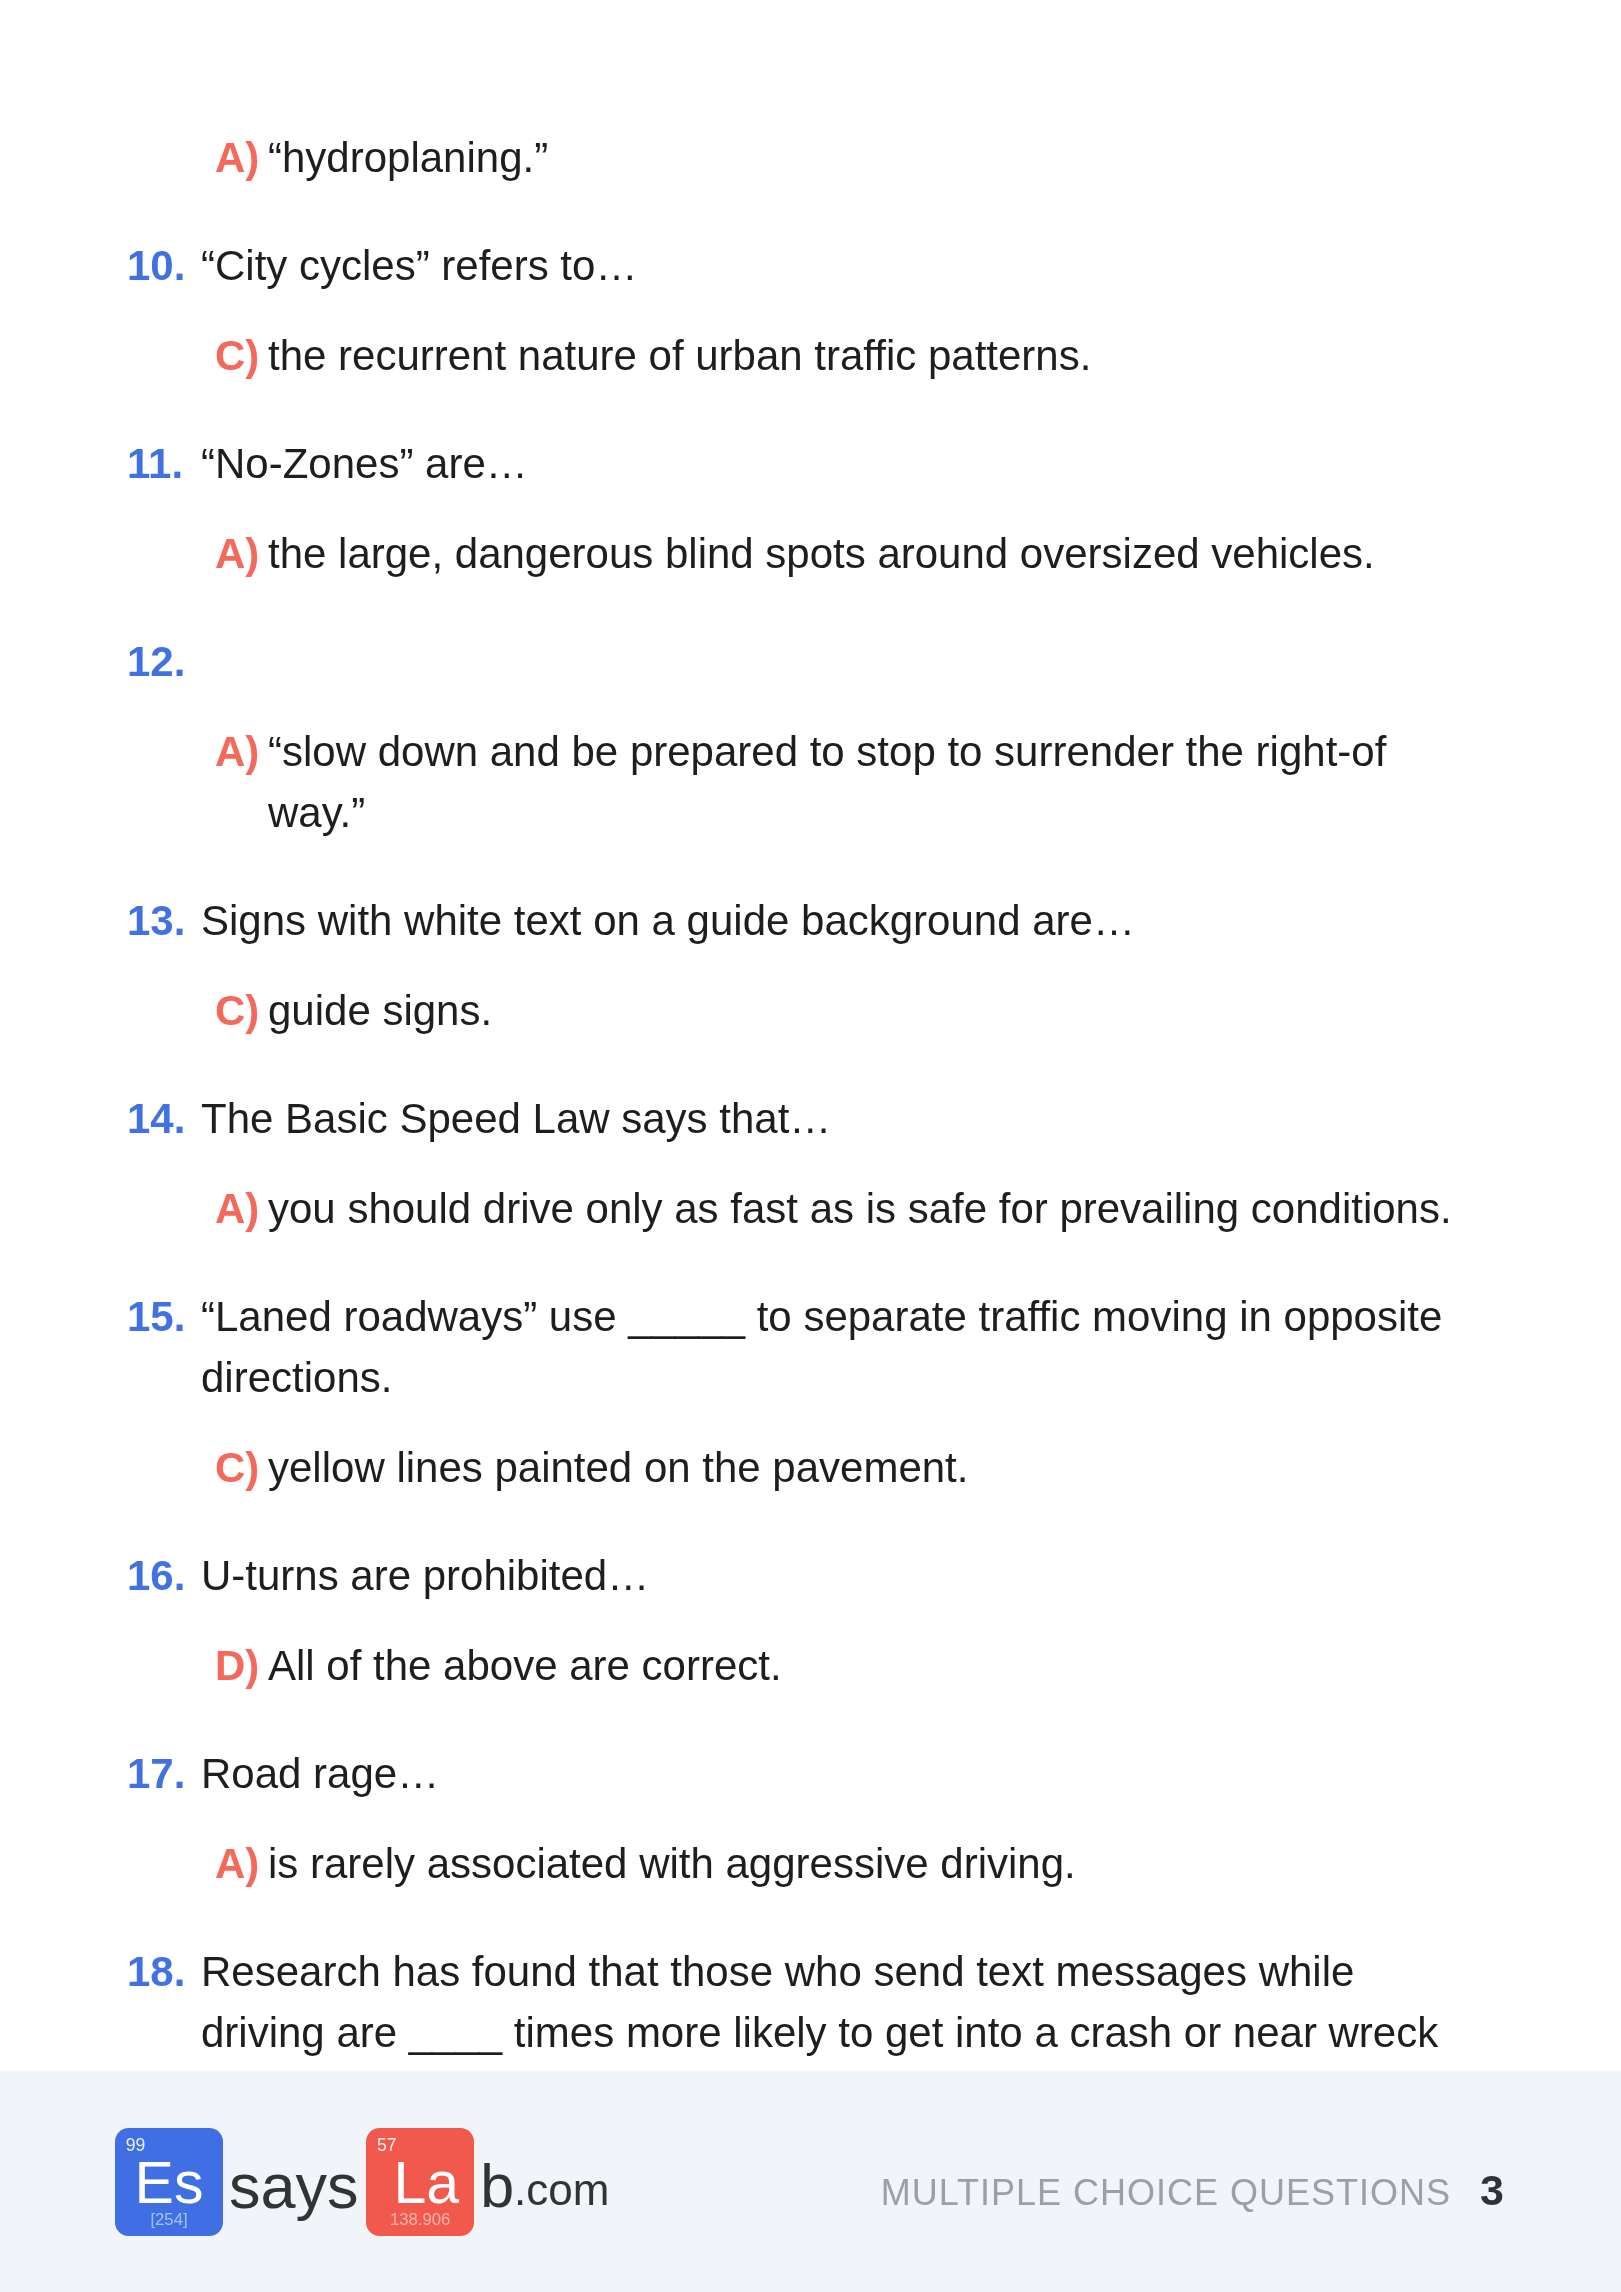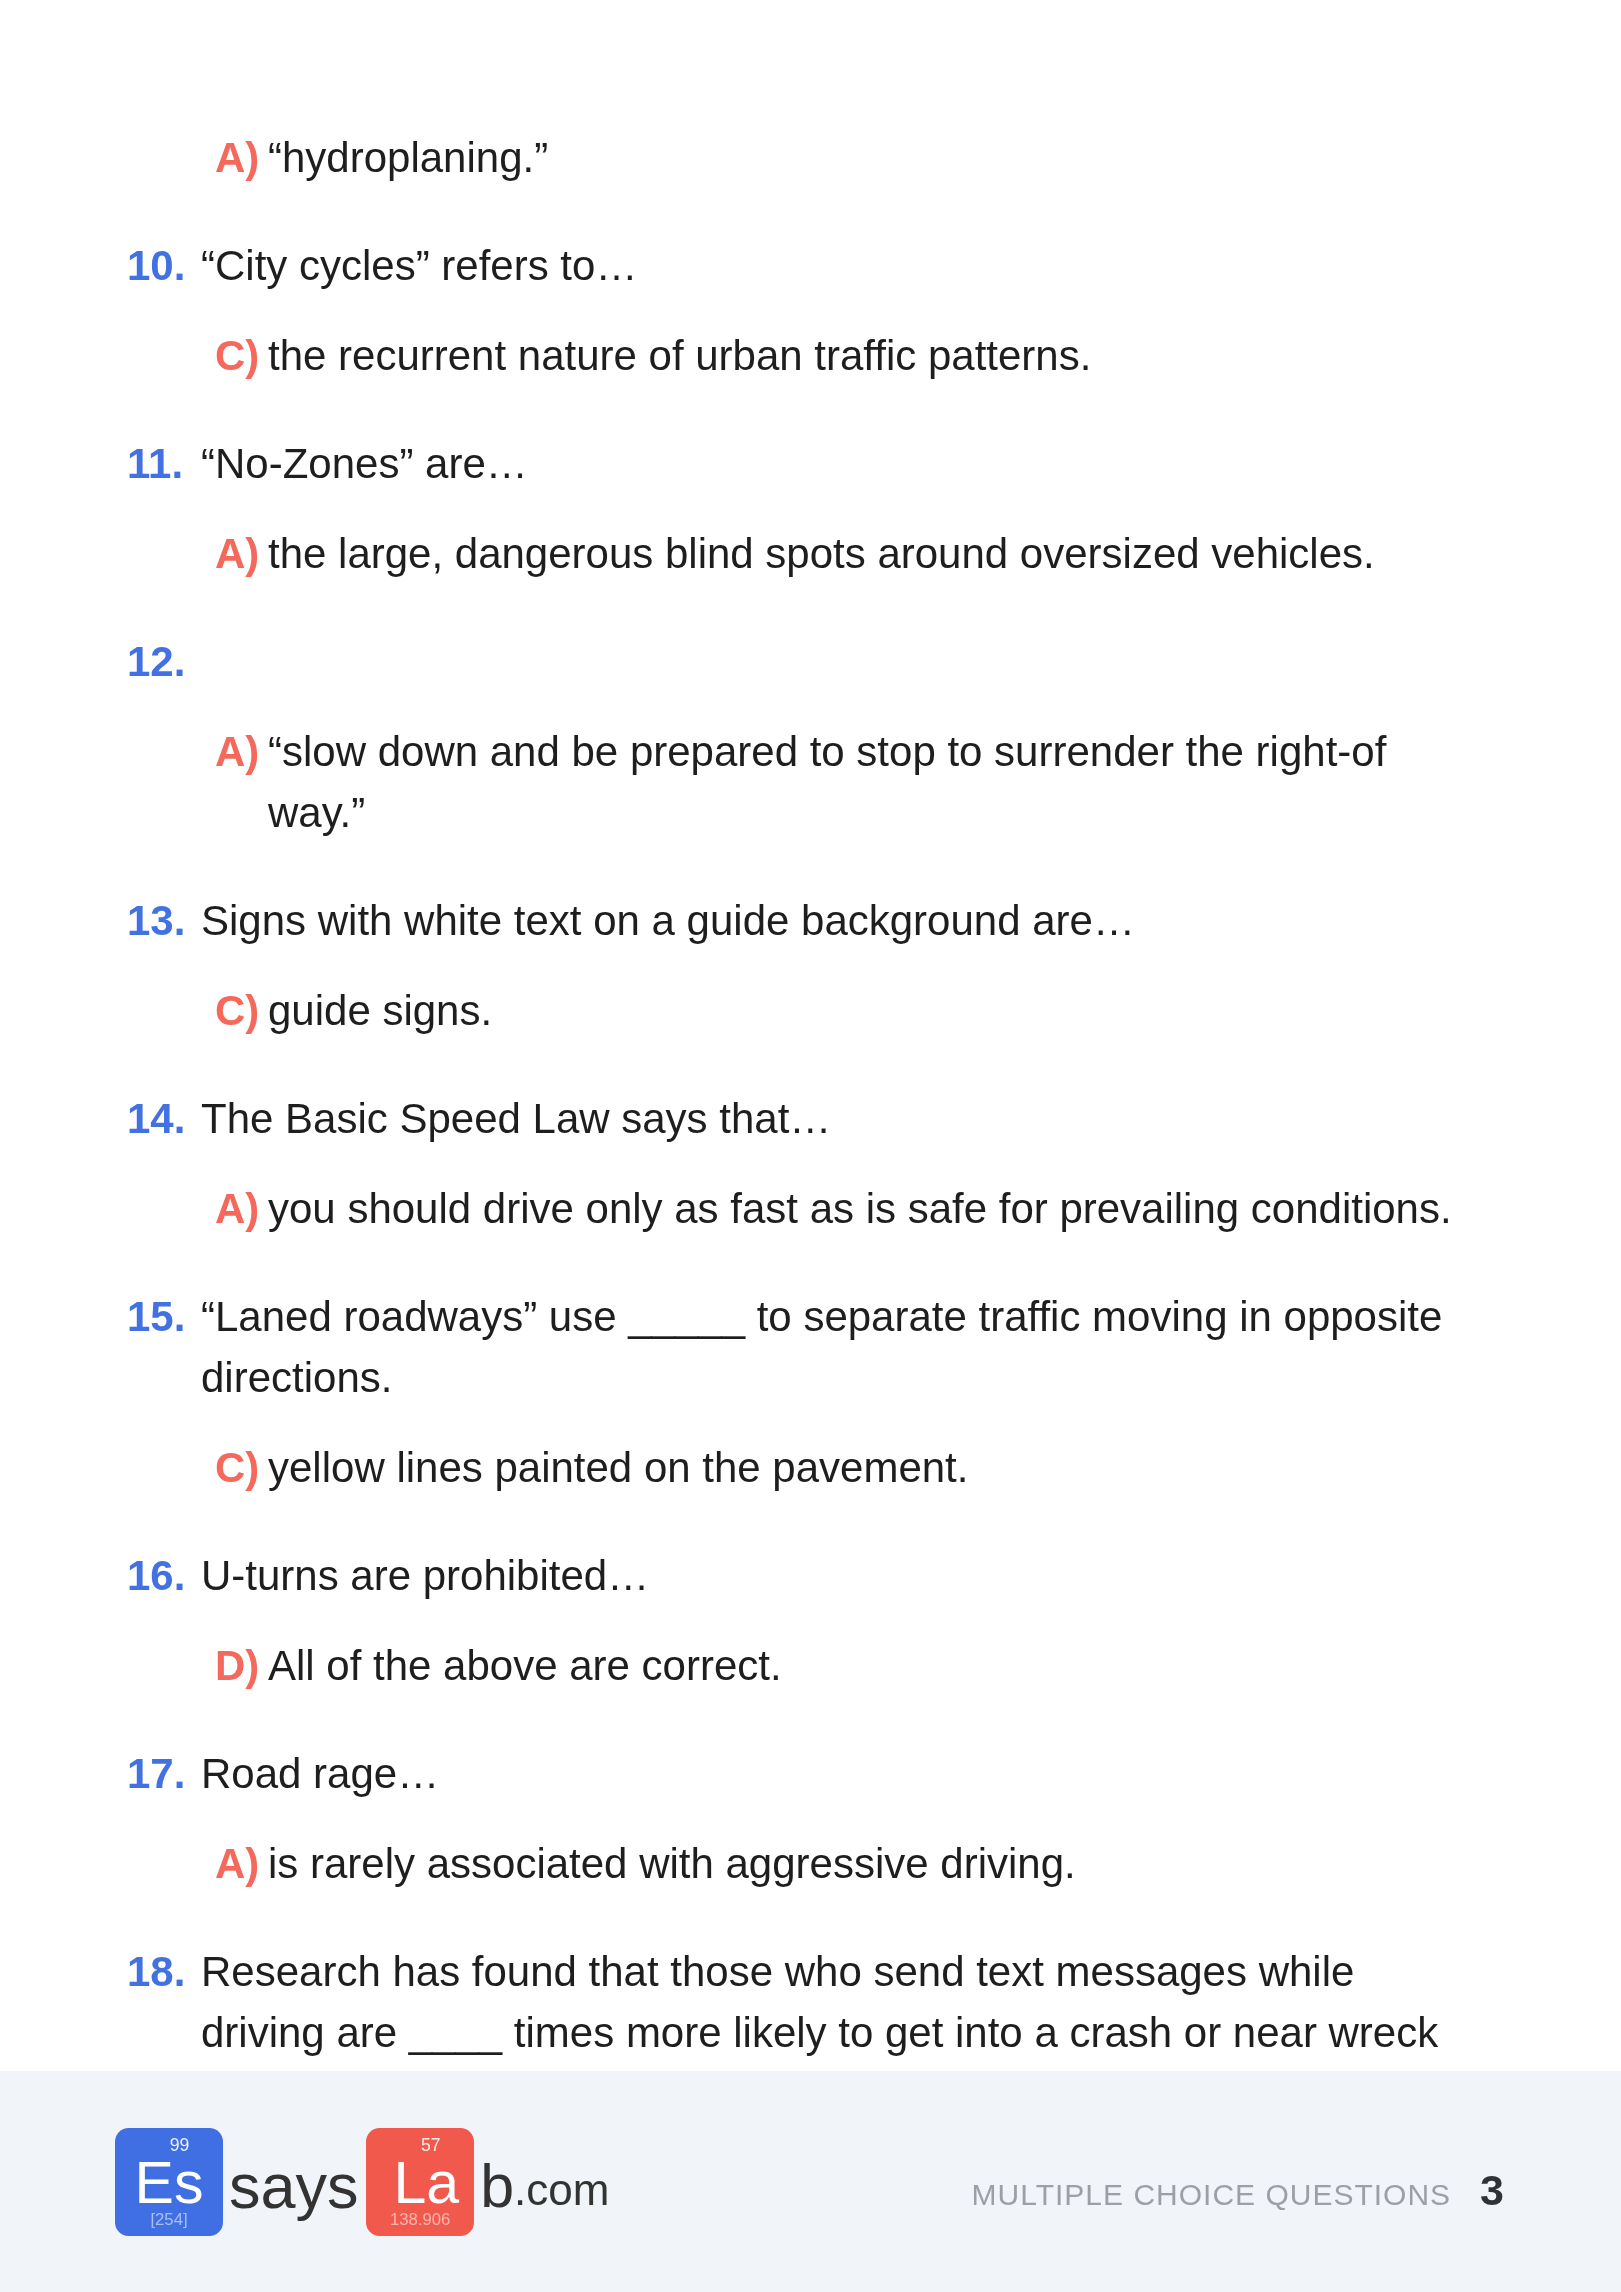--- a/index.html
+++ b/index.html
@@ -61,21 +61,20 @@
     align-items: center;
     justify-content: center;
   }
   .el-blue { background: var(--tile-blue); }
   .el-red { background: var(--tile-red); padding-left: 12px; }
   .el-num {
     position: absolute;
     top: 6.9px; left: 10.8px;
     font-size: 17.6px;
     color: rgba(255,255,255,0.9);
-    margin-left: 44px;
   }
   .el-sym {
     font-size: 59px;
     font-weight: normal;
     color: #ffffff;
     margin-top: 2px;
   }
   .el-mass {
     position: absolute;
     bottom: 5.9px; left: 0; right: 0;
@@ -102,21 +101,21 @@
     color: var(--logo-text);
     position: relative;
     top: 7.8px;
   }
   .footer-right {
     display: flex;
     align-items: baseline;
     margin-top: 17.6px;
   }
   .footer-label {
-    font-size: 30px;
+    font-size: 36px;
     color: var(--footer-label);
     letter-spacing: 1px;
   }
   .footer-page {
     font-size: 43px;
     font-weight: bold;
     color: var(--page-num);
     margin-left: 29px;
   }
 </style>

